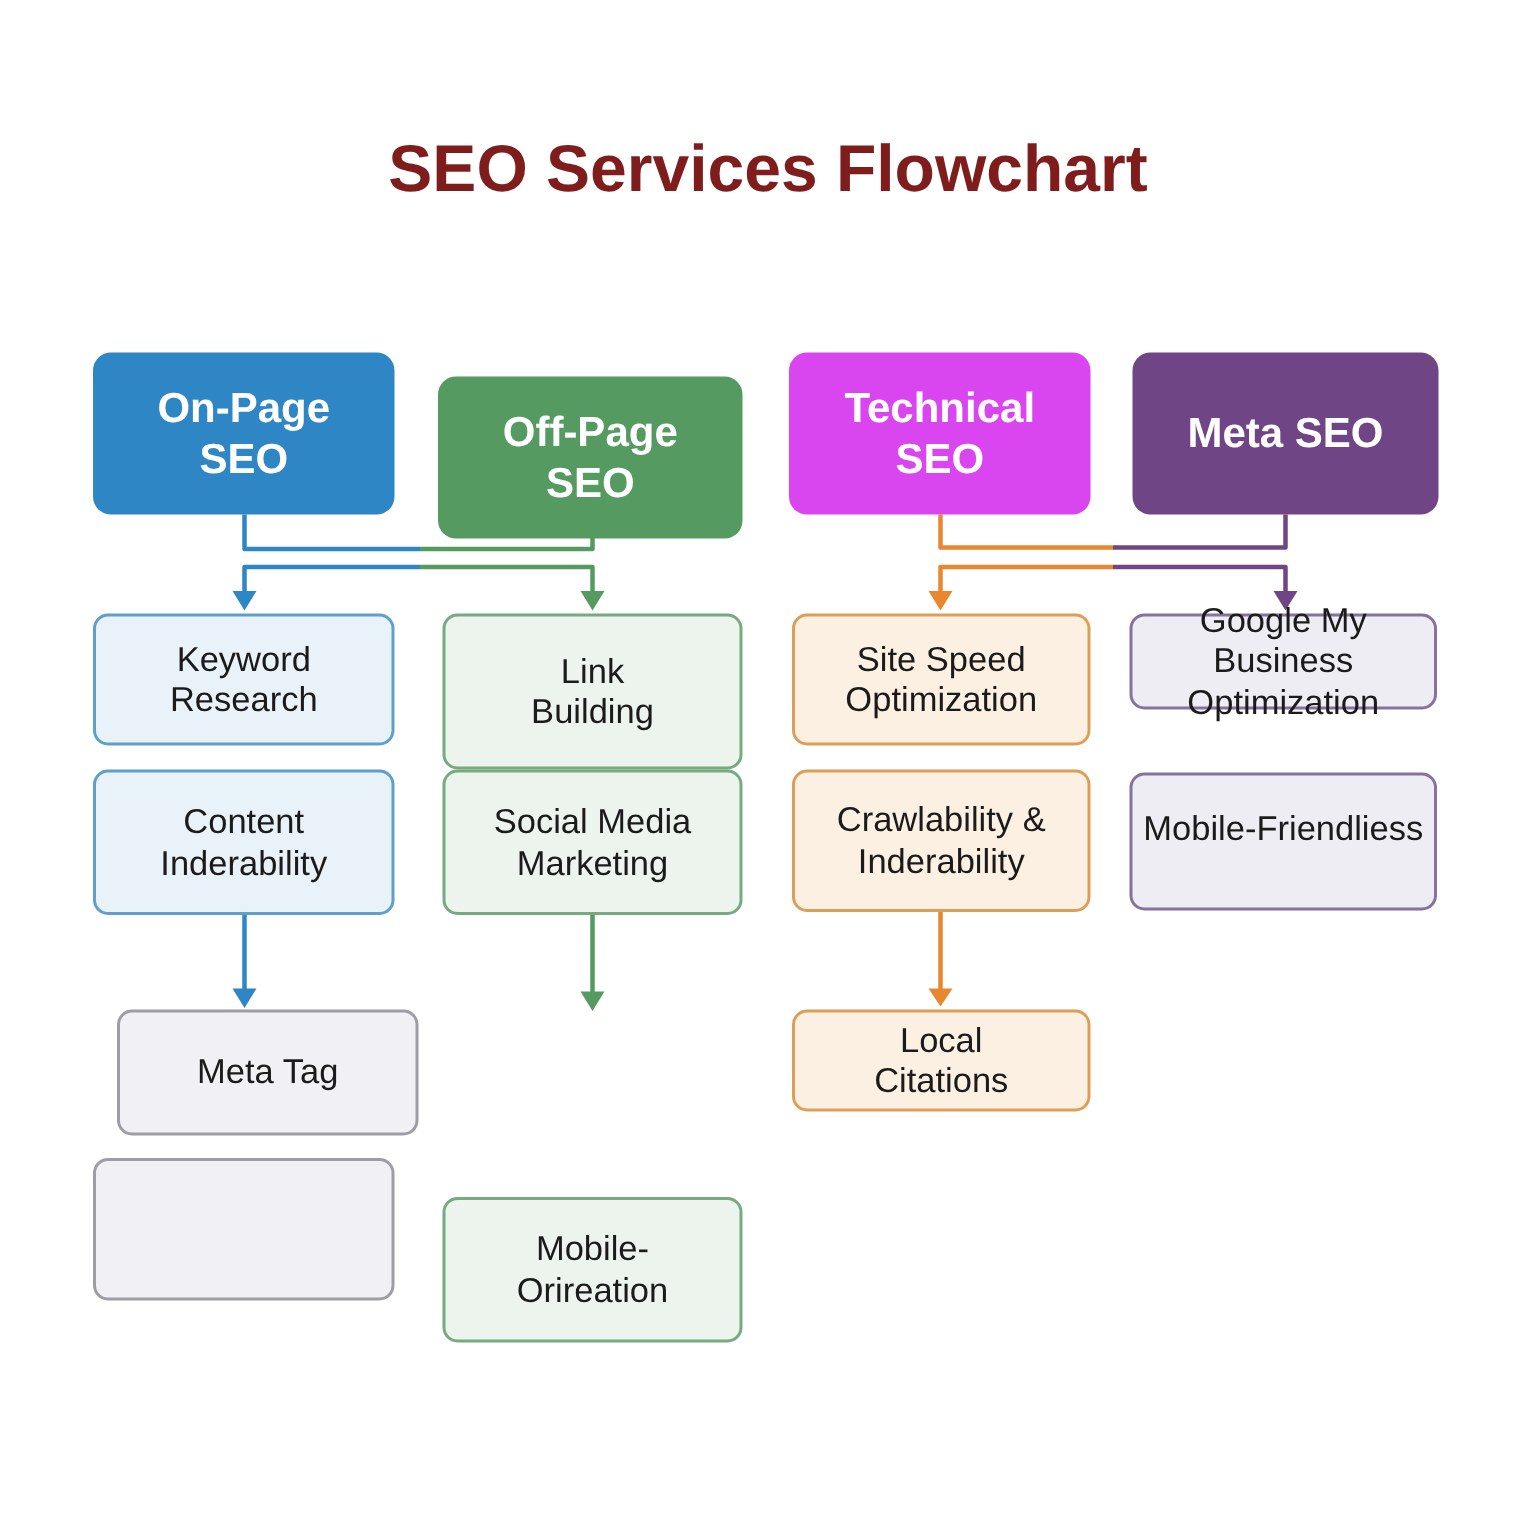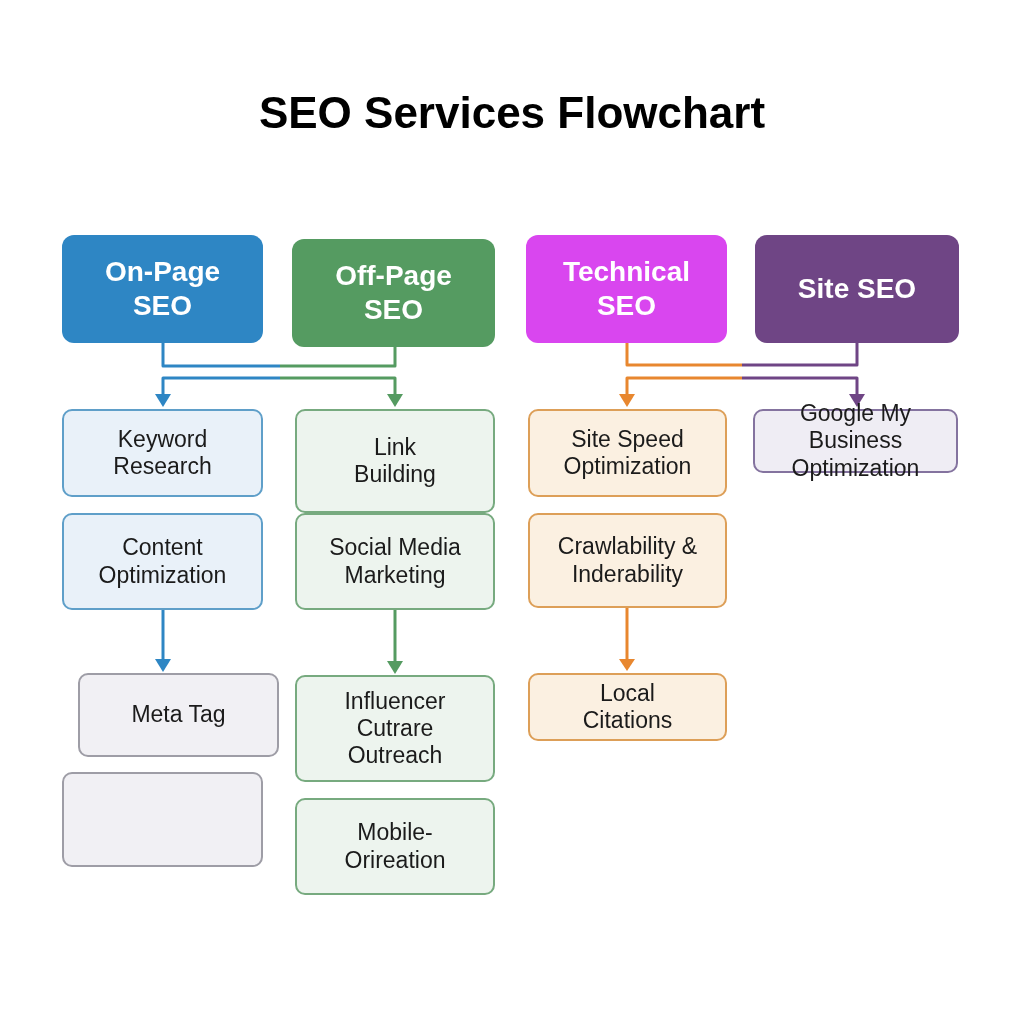--- a/index.html
+++ b/index.html
@@ -2,21 +2,21 @@
 <html><head>
 <meta charset="utf-8">
 <style>
   html,body{margin:0;padding:0;background:#ffffff;}
   .canvas{
     position:relative;width:1024px;height:1024px;background:#ffffff;overflow:hidden;
     font-family:"Liberation Sans","DejaVu Sans",sans-serif;
   }
   .title{
     position:absolute;left:0;top:88px;width:1024px;margin:0;
-    text-align:center;font-size:44px;font-weight:700;color:#000000;letter-spacing:0px;
+    text-align:center;font-size:44px;font-weight:700;color:#7f1d1d;letter-spacing:0px;
   }
   .connectors{position:absolute;left:0;top:0;pointer-events:none;}
   .box{
     position:absolute;display:flex;align-items:center;justify-content:center;
     text-align:center;white-space:pre-line;color:#1b1b1b;
     font-size:23px;line-height:1.18;border-radius:10px;box-sizing:border-box;
   }
   .hdr{
     font-size:28px;font-weight:700;color:#ffffff;line-height:1.2;border-radius:12px;
   }
@@ -57,46 +57,44 @@
     <path d="M163,610 L163,660" fill="none" stroke-width="3" stroke="#2e86c4"></path>
     <polygon points="155,659 171,659 163,672" fill="#2e86c4"></polygon>
     <path d="M395,610 L395,662" fill="none" stroke-width="3" stroke="#559b61"></path>
     <polygon points="387,661 403,661 395,674" fill="#559b61"></polygon>
     <path d="M627,608 L627,660" fill="none" stroke-width="3" stroke="#e8872f"></path>
     <polygon points="619,659 635,659 627,671" fill="#e8872f"></polygon>
   </svg>
 
   <div class="box hdr c-blue-hdr" style="left:62px;top:235px;width:201px;height:108px">On-Page
 SEO</div>
-  <div class="box hdr c-green-hdr" style="left:292px;top:239px;width:203px;height:108px">Off-Page
+  <div class="box hdr c-green-hdr" style="left:292px;top:251px;width:203px;height:108px">Off-Page
 SEO</div>
   <div class="box hdr c-orange-hdr" style="left:526px;top:235px;width:201px;height:108px">Technical
 SEO</div>
-  <div class="box hdr c-purple-hdr" style="left:755px;top:235px;width:204px;height:108px">Site SEO</div>
+  <div class="box hdr c-purple-hdr" style="left:755px;top:235px;width:204px;height:108px">Meta SEO</div>
 
   <div class="box c-blue" style="left:62px;top:409px;width:201px;height:88px">Keyword
 Research</div>
   <div class="box c-blue" style="left:62px;top:513px;width:201px;height:97px">Content
-Optimization</div>
+Inderability</div>
   <div class="box c-gray" style="left:78px;top:673px;width:201px;height:84px">Meta Tag</div>
   <div class="box c-gray" style="left:62px;top:772px;width:201px;height:95px"></div>
 
   <div class="box c-green" style="left:295px;top:409px;width:200px;height:104px">Link
 Building</div>
   <div class="box c-green" style="left:295px;top:513px;width:200px;height:97px">Social Media
 Marketing</div>
-  <div class="box c-green" style="left:295px;top:675px;width:200px;height:107px">Influencer
-Cutrare
-Outreach</div>
   <div class="box c-green" style="left:295px;top:798px;width:200px;height:97px">Mobile-
 Orireation</div>
 
   <div class="box c-orange" style="left:528px;top:409px;width:199px;height:88px">Site Speed
 Optimization</div>
   <div class="box c-orange" style="left:528px;top:513px;width:199px;height:95px">Crawlability &amp;
 Inderability</div>
   <div class="box c-orange" style="left:528px;top:673px;width:199px;height:68px">Local
 Citations</div>
 
   <div class="box c-purple" style="left:753px;top:409px;width:205px;height:64px">Google My Business
 Optimization</div>
+  <div class="box c-purple text-high" style="left:753px;top:515px;width:205px;height:92px">Mobile-Friendliess</div>
 
 </div>
 
 </body></html>

